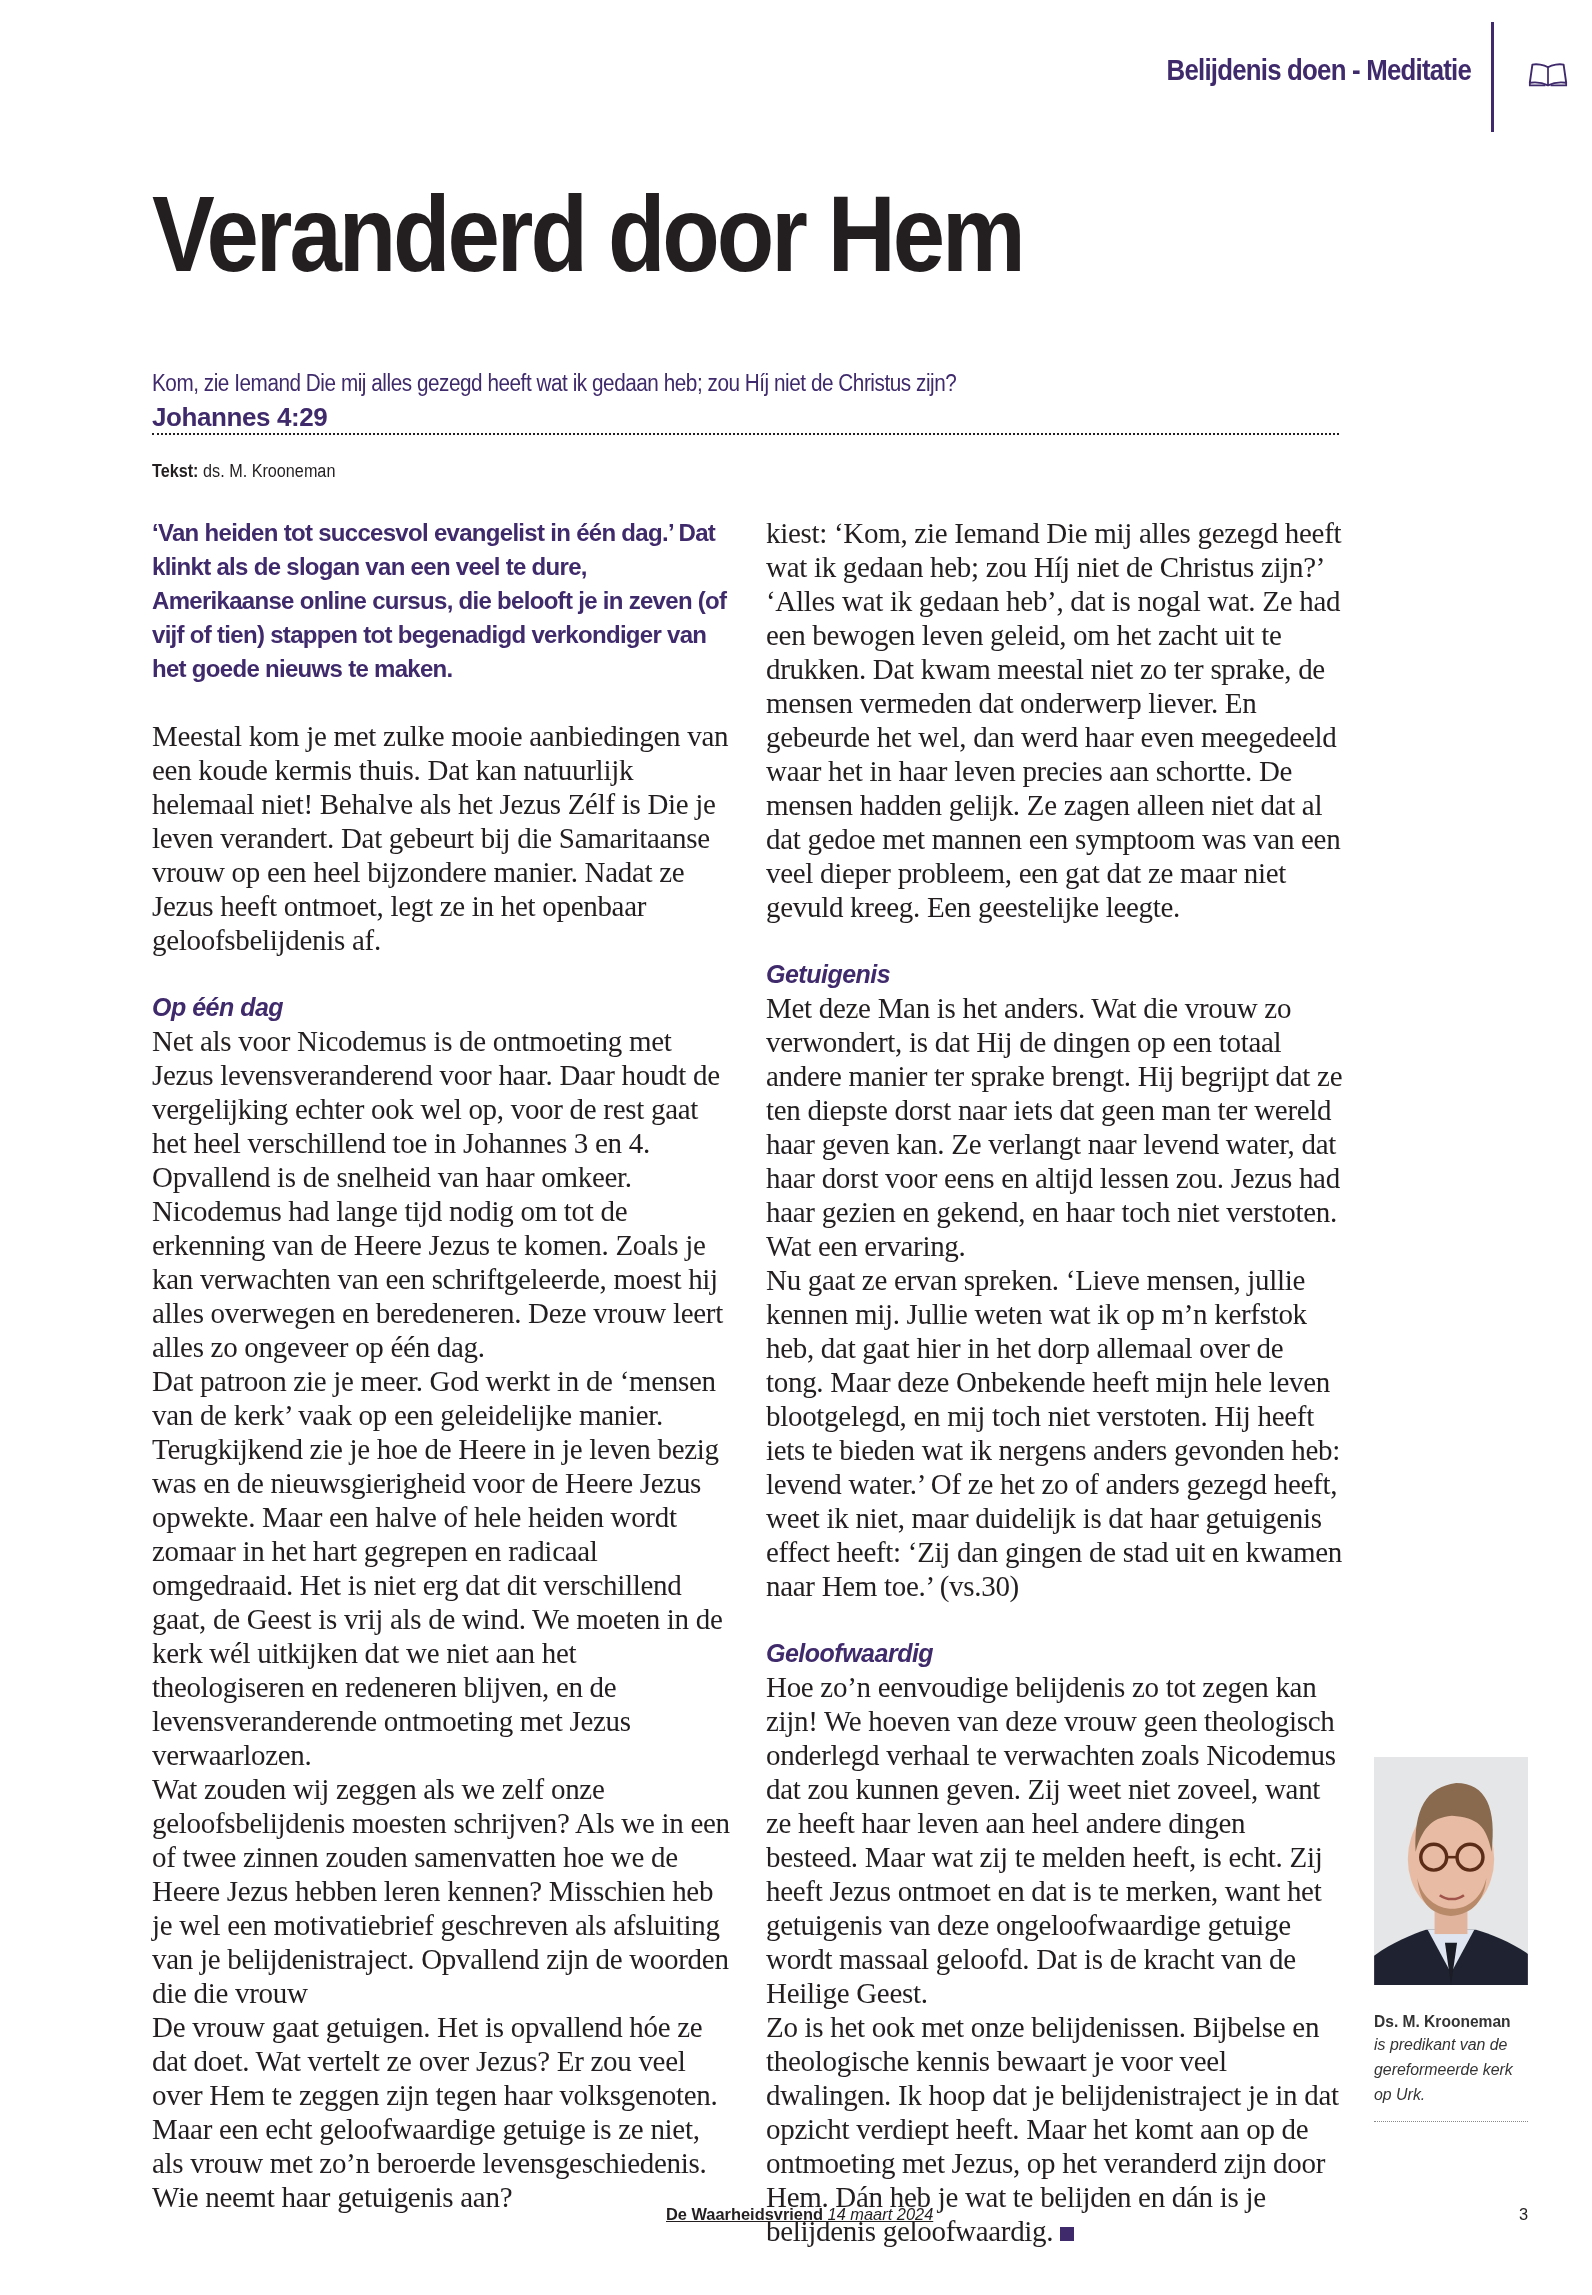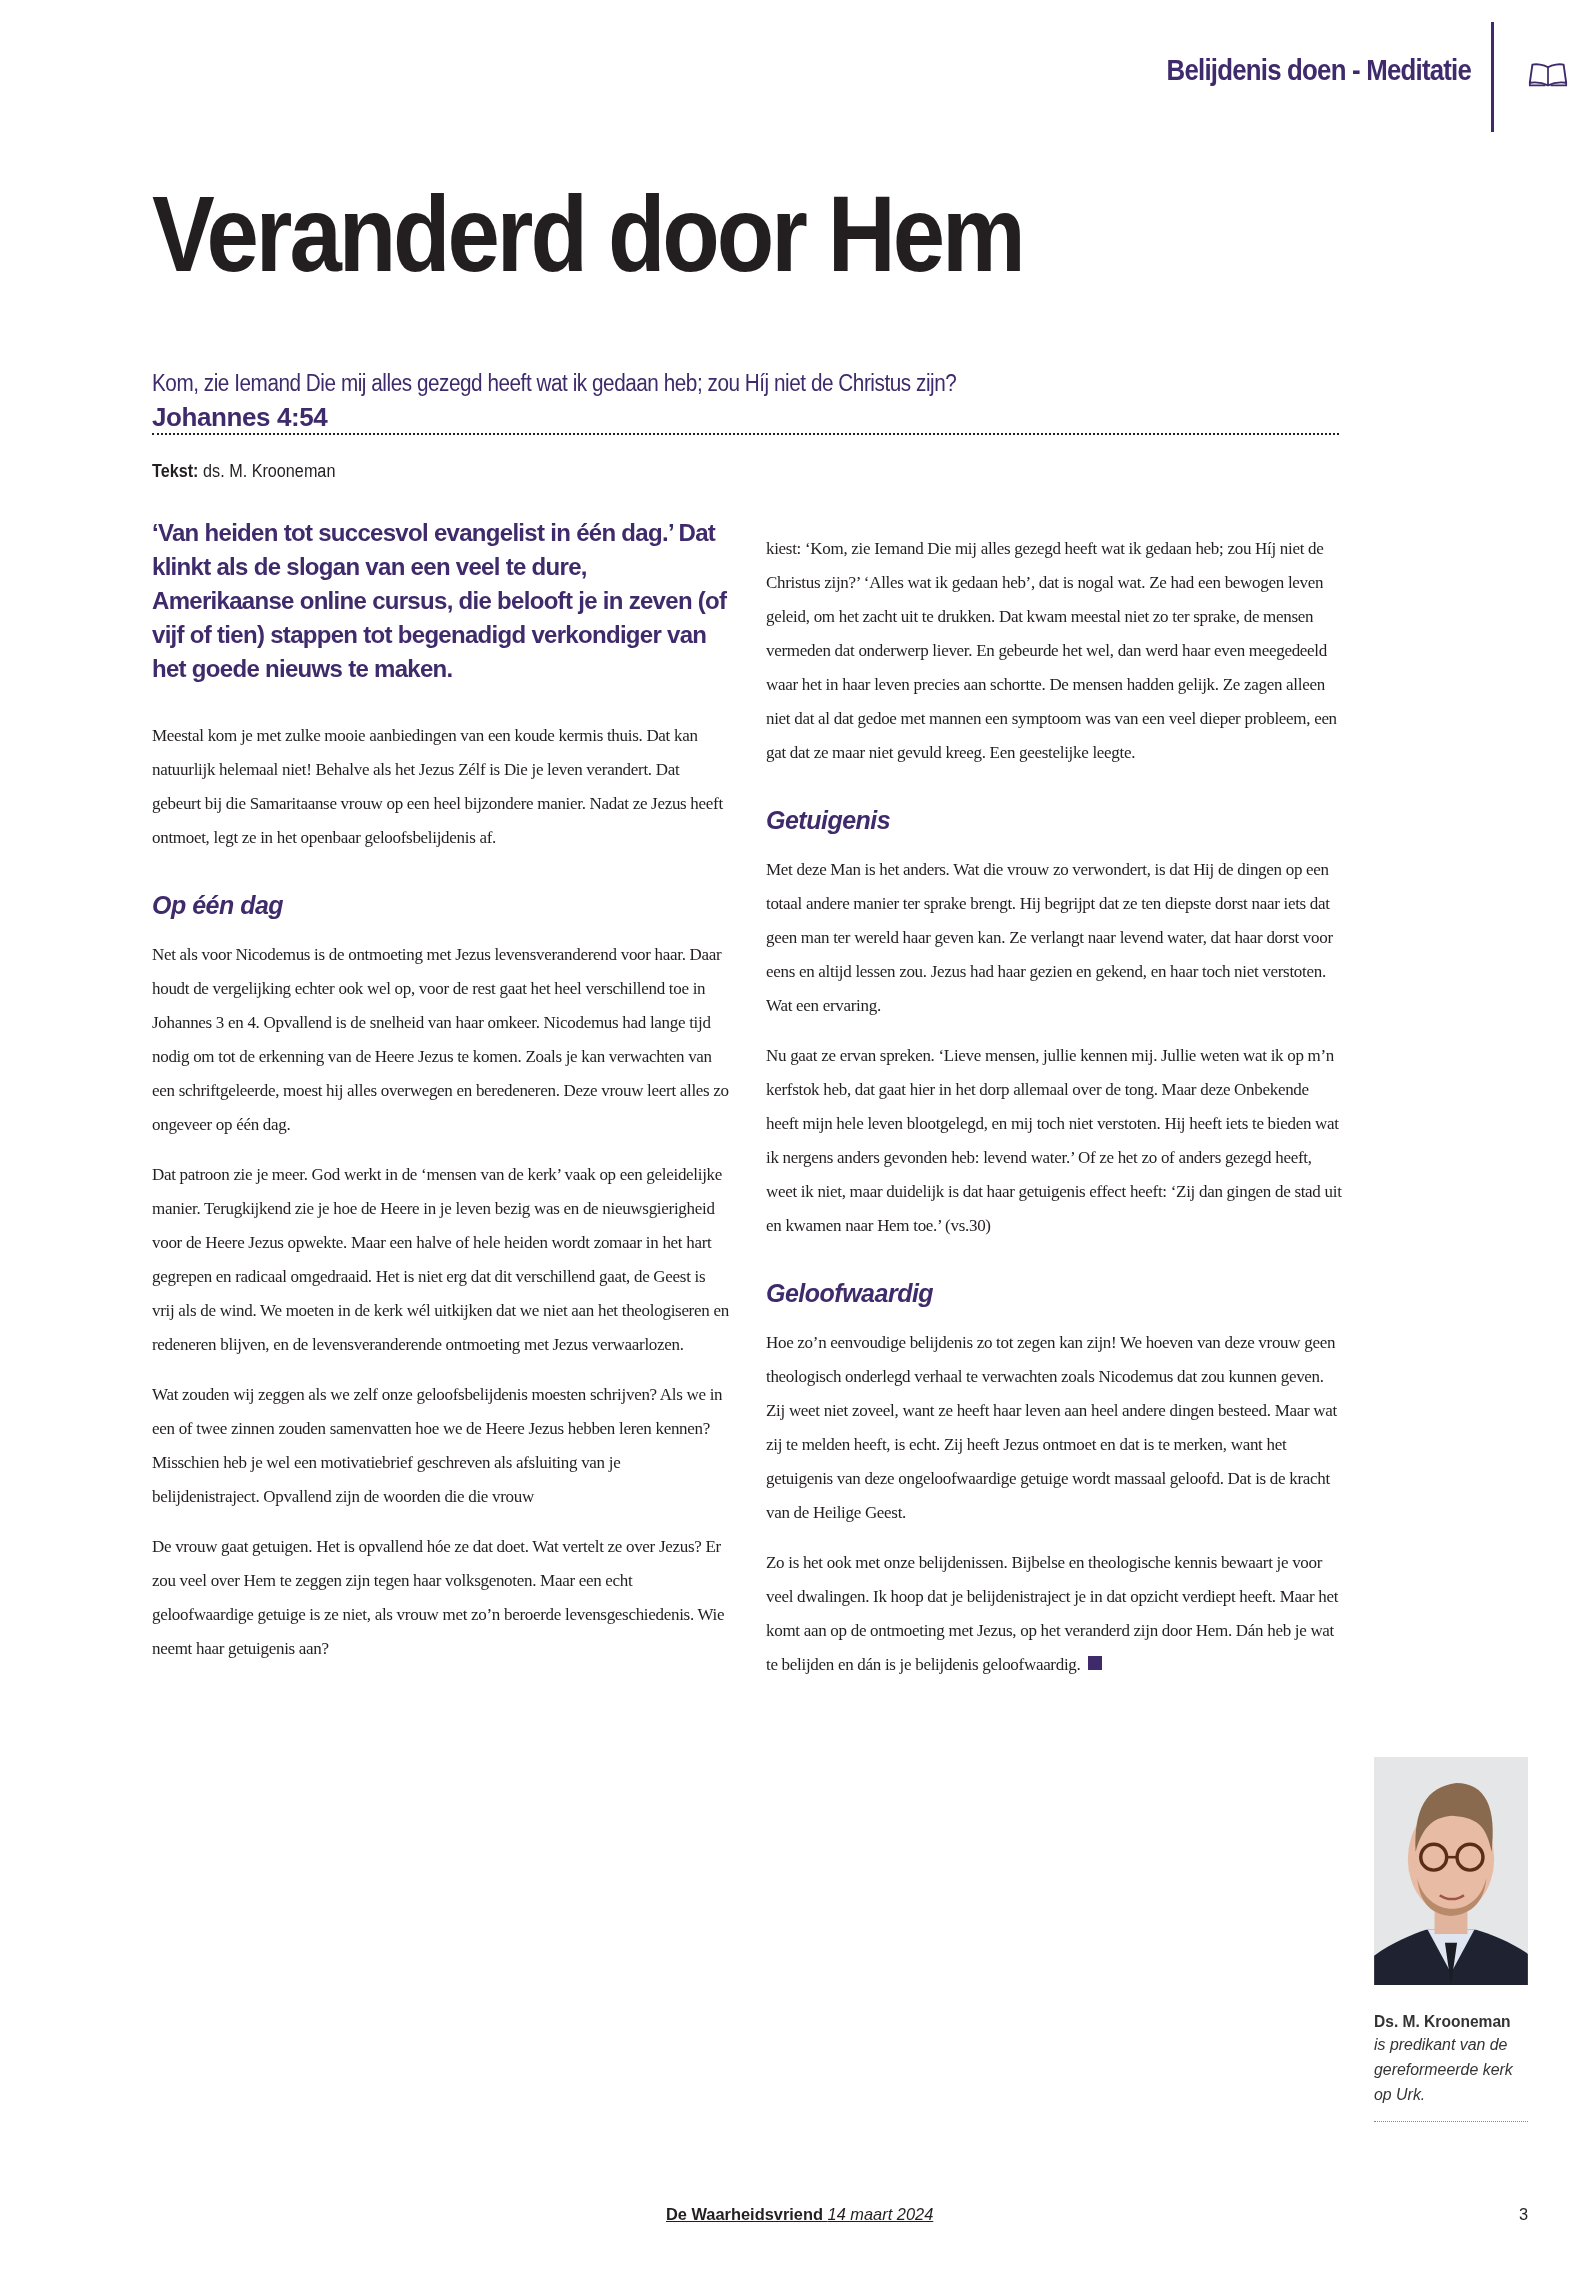--- a/index.html
+++ b/index.html
@@ -43,22 +43,22 @@
 
     .col { position: absolute; top: 516px; width: 578px; }
     .col-left { left: 152px; }
     .col-right { left: 766px; }
 
     .intro {
       font-family: "Liberation Sans", sans-serif; font-weight: bold; font-size: 24px;
       line-height: 34px; color: #3f2a6b; letter-spacing: -0.7px; margin-bottom: 33px;
     }
     .para {
-      font-family: "Liberation Serif", serif; font-size: 17px; line-height: 34px;
-      color: #231f20; letter-spacing: -0.3px; margin-top: 16px;
+      font-family: "Liberation Serif", serif; font-size: 29px; line-height: 34px;
+      color: #231f20; letter-spacing: -0.3px;
     }
     .subhead {
       font-family: "Liberation Sans", sans-serif; font-style: italic; font-weight: bold;
       font-size: 25px; line-height: 34px; color: #3f2a6b; letter-spacing: -0.5px; margin-top: 33px;
     }
     .end-mark { display: inline-block; width: 14px; height: 14px; background: #3f2a6b; margin-left: 7px; vertical-align: baseline; }
 
     .author-box { position: absolute; left: 1374px; top: 1757px; width: 154px; }
     .author-photo { width: 154px; height: 228px; background: #e6e7e8; position: relative; overflow: hidden; }
     .author-name {
@@ -89,21 +89,21 @@
     <path d="M23 6 C18 3 10 2 5 3 L2 24 C9 23 17 24 23 27 C29 24 37 23 44 24 L41 3 C36 2 28 3 23 6 Z" fill="none" stroke="#3f2a6b" stroke-width="2.2" stroke-linejoin="round"></path>
     <path d="M23 6 L23 27" stroke="#3f2a6b" stroke-width="2"></path>
     <path d="M2 24 L2 27 L20 27 M44 24 L44 27 L26 27" fill="none" stroke="#3f2a6b" stroke-width="2"></path>
   </svg>
 </div>
 
 <h1 class="title">Veranderd door Hem</h1>
 
 <div class="verse">
   <div class="verse-text">Kom, zie Iemand Die mij alles gezegd heeft wat ik gedaan heb; zou Híj niet de Christus zijn?</div>
-  <div class="verse-ref">Johannes 4:54</div>
+  <div class="verse-ref">Johannes 4:29</div>
 </div>
 <div class="dotted-rule"></div>
 
 <div class="byline">
   <b>Tekst:</b>
   <span>ds. M. Krooneman</span>
 </div>
 
 <div class="col col-left">
   <p class="intro">‘Van heiden tot succesvol evangelist in één dag.’ Dat klinkt als de slogan van een veel te dure, Amerikaanse online cursus, die belooft je in zeven (of vijf of tien) stappen tot begenadigd verkondiger van het goede nieuws te maken.</p>

